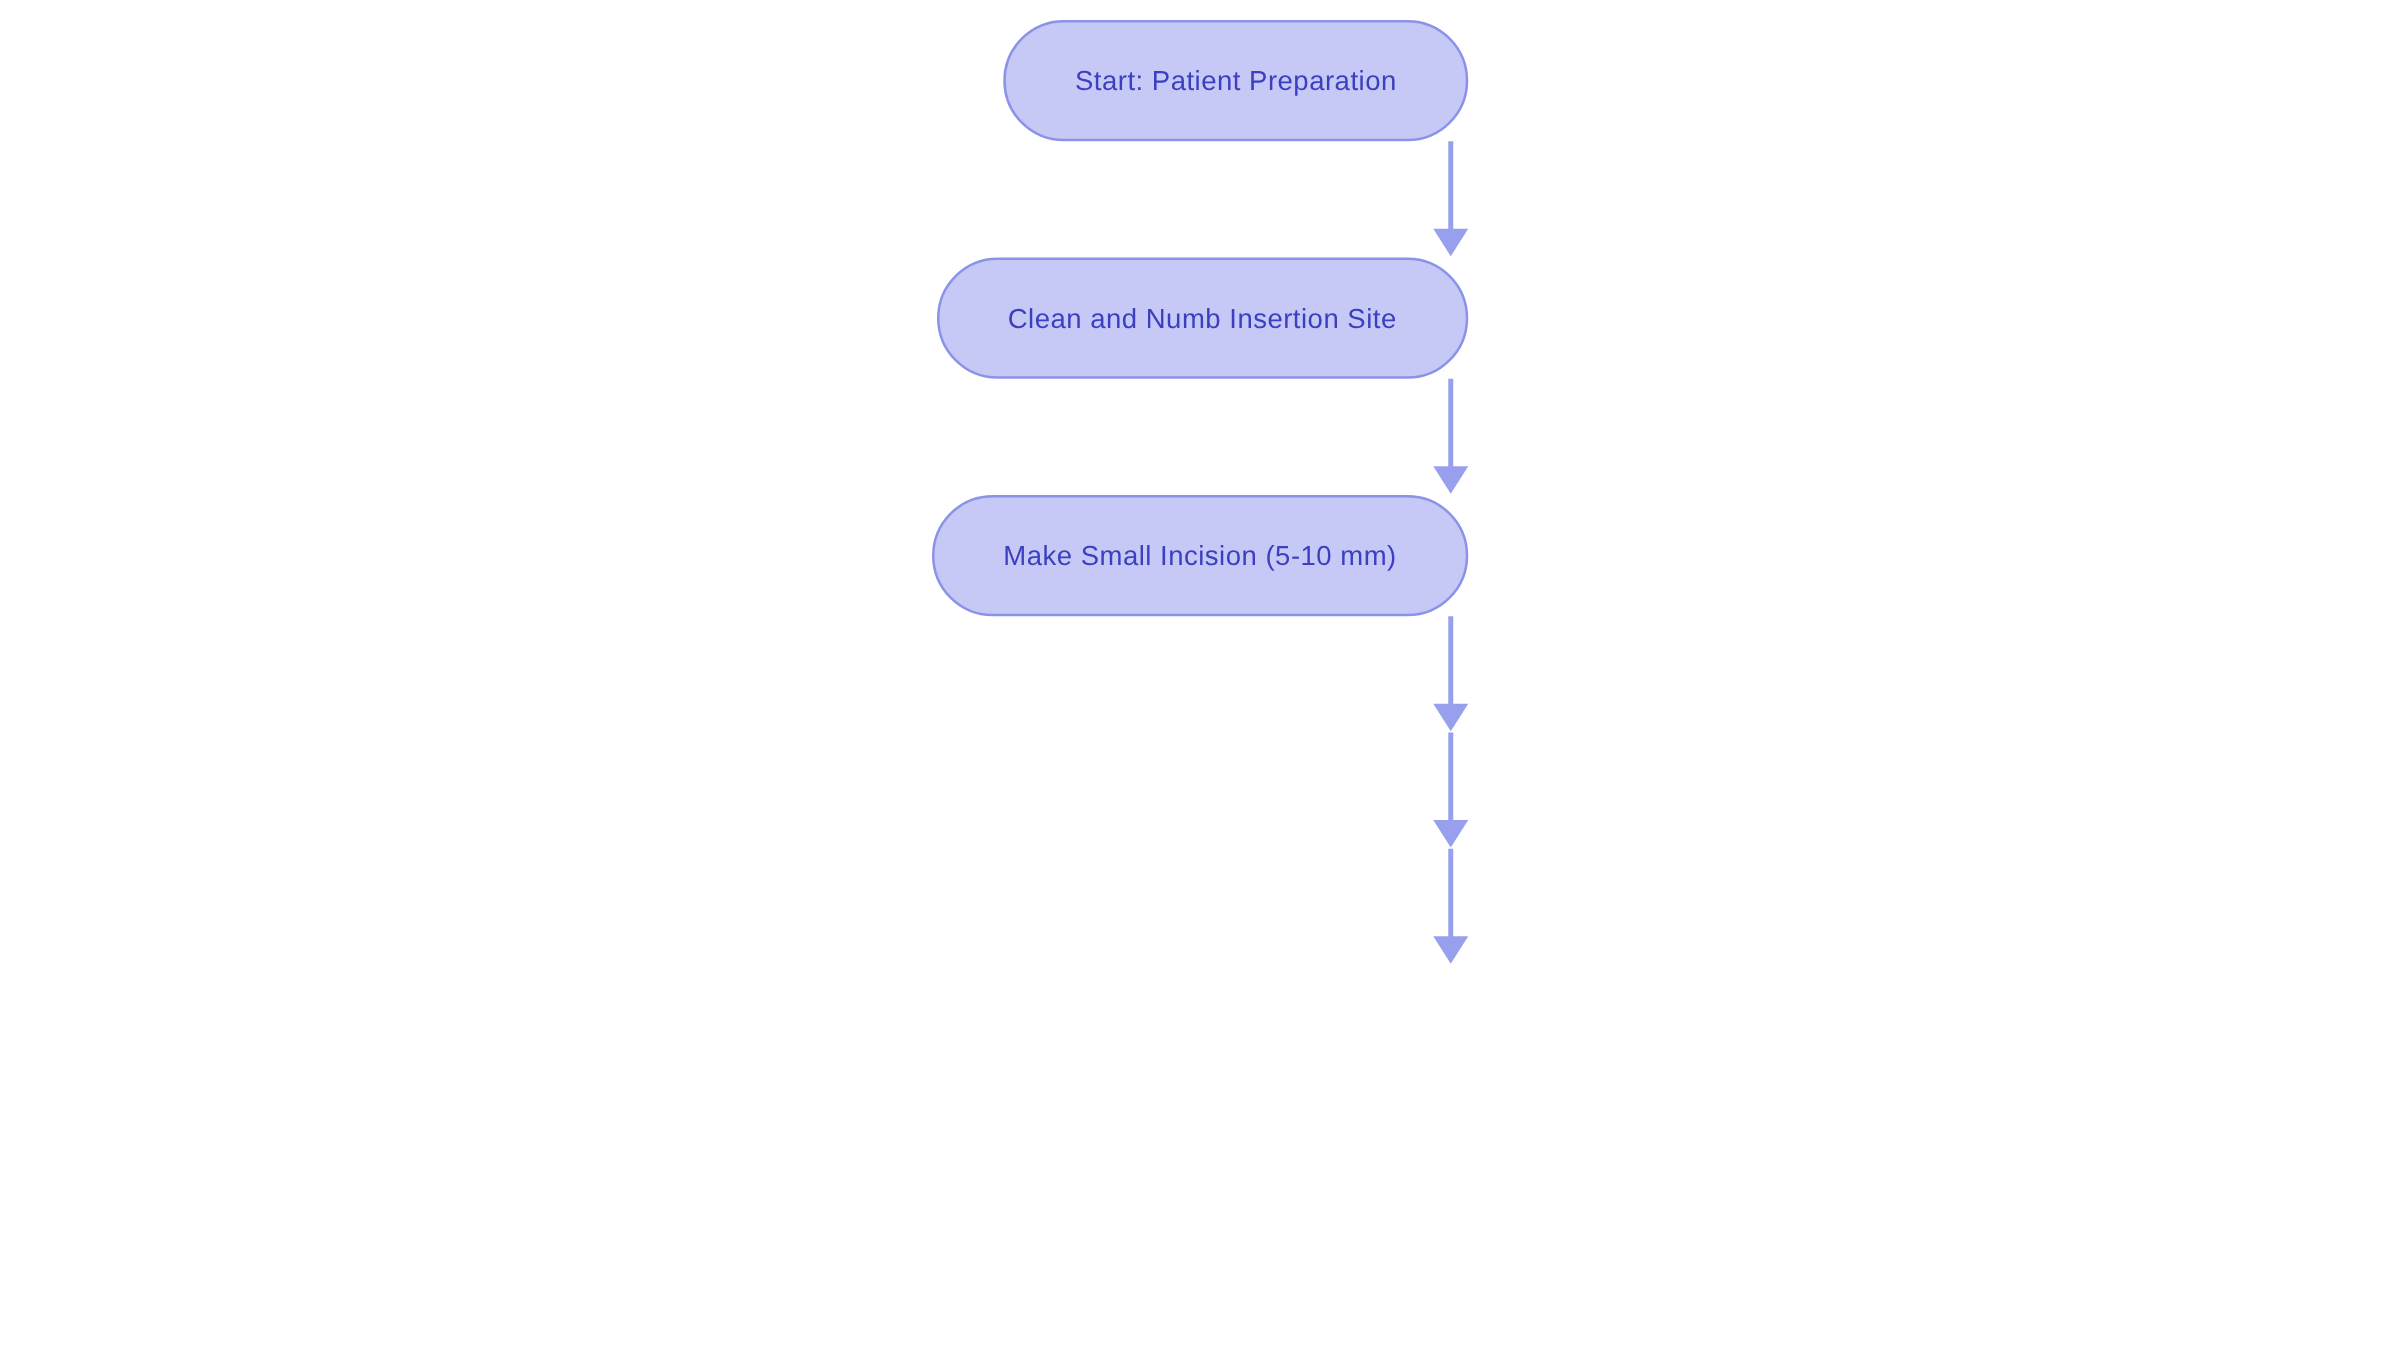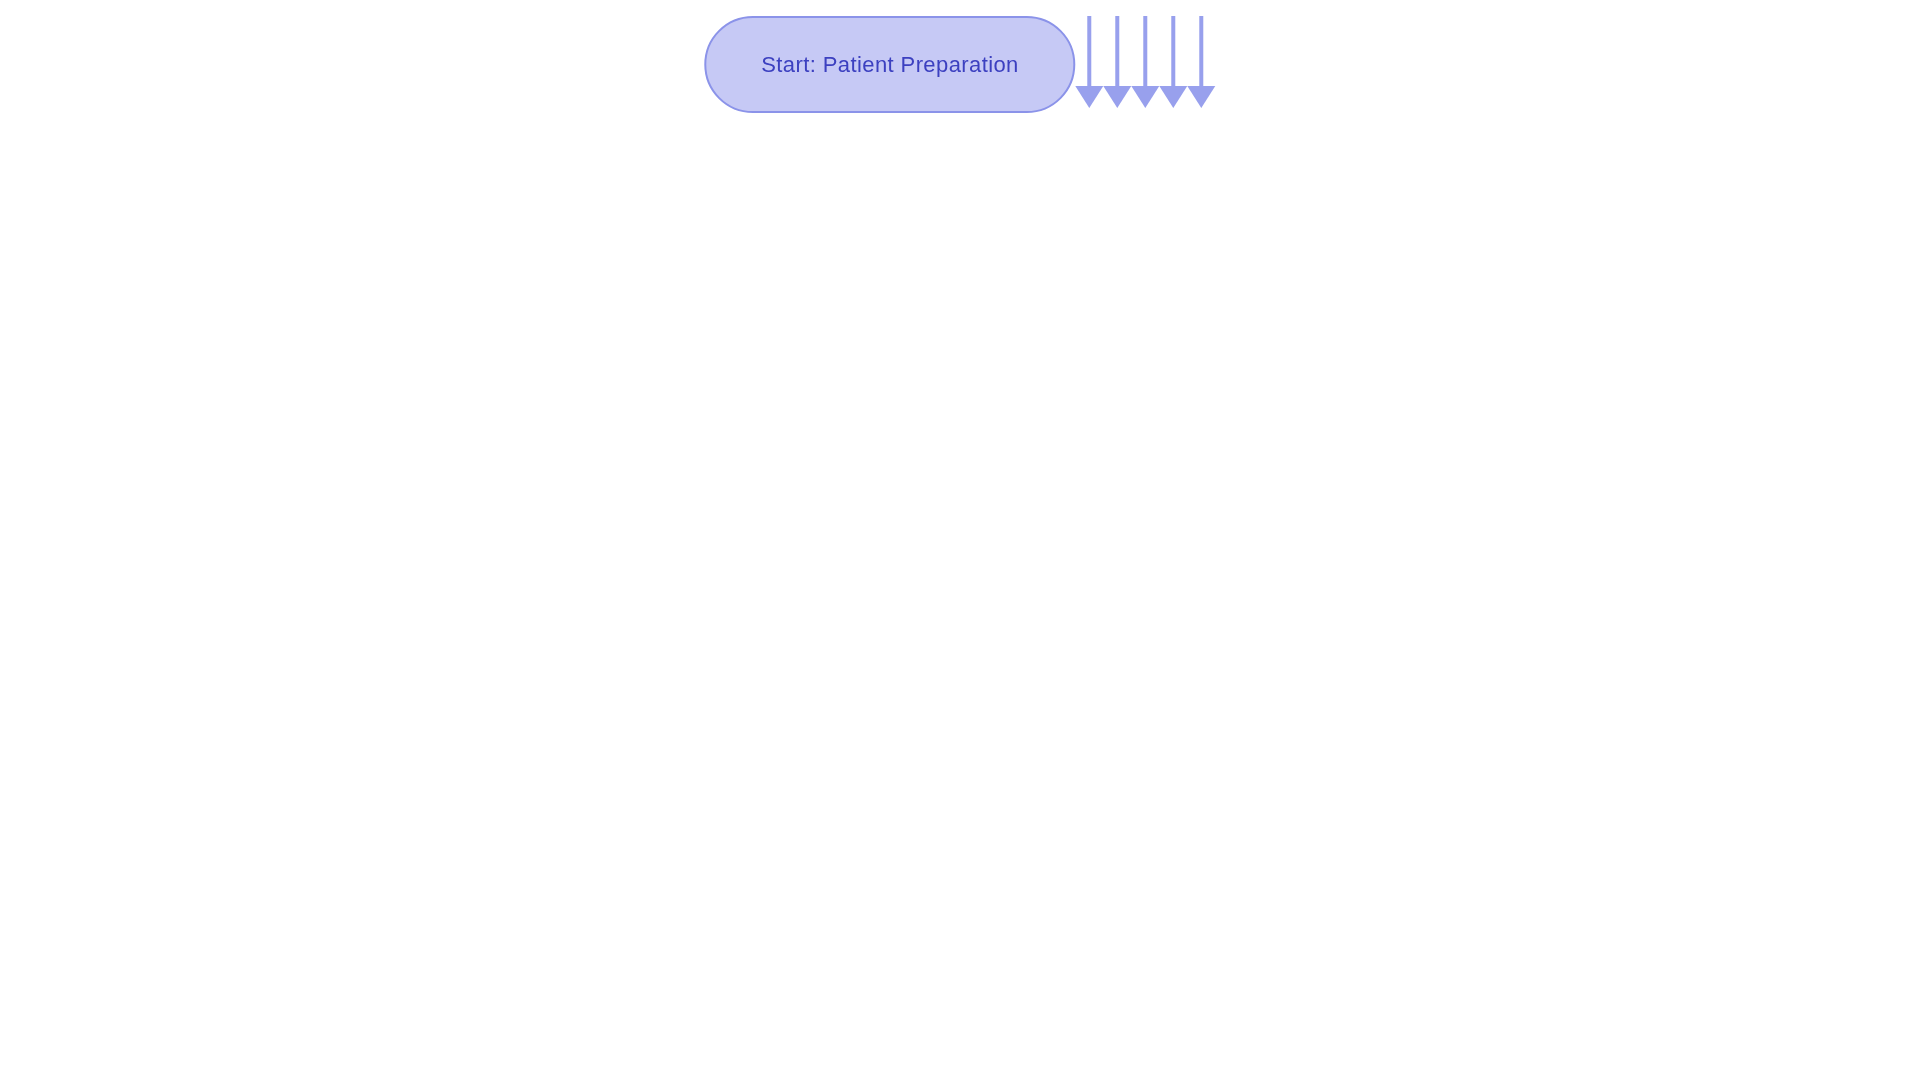--- a/index.html
+++ b/index.html
@@ -25,22 +25,22 @@
     position: relative;
     width: 100%;
     height: 100%;
   }
   .flow {
     position: absolute;
     top: 16px;
     left: 50%;
     transform: translateX(-50%);
     display: flex;
-    flex-direction: row;
-    align-items: flex-start;
+    flex-direction: column;
+    align-items: flex-end;
   }
   .node {
     height: 97px;
     padding: 0 55px;
     background: var(--node-fill);
     border: 2px solid var(--node-border);
     border-radius: 48.5px;
     display: flex;
     align-items: center;
     justify-content: center;
@@ -80,25 +80,31 @@
   <div class="flow">
 
       <div class="node">
         <span class="node-label">Start: Patient Preparation</span>
       </div>
       <div class="connector">
         <div class="connector-line"></div>
         <div class="connector-head"></div>
       </div>
 
+      <div class="node">
+        <span class="node-label">Clean and Numb Insertion Site</span>
+      </div>
       <div class="connector">
         <div class="connector-line"></div>
         <div class="connector-head"></div>
       </div>
 
+      <div class="node">
+        <span class="node-label">Make Small Incision (5-10 mm)</span>
+      </div>
       <div class="connector">
         <div class="connector-line"></div>
         <div class="connector-head"></div>
       </div>
 
       <div class="connector">
         <div class="connector-line"></div>
         <div class="connector-head"></div>
       </div>
 

